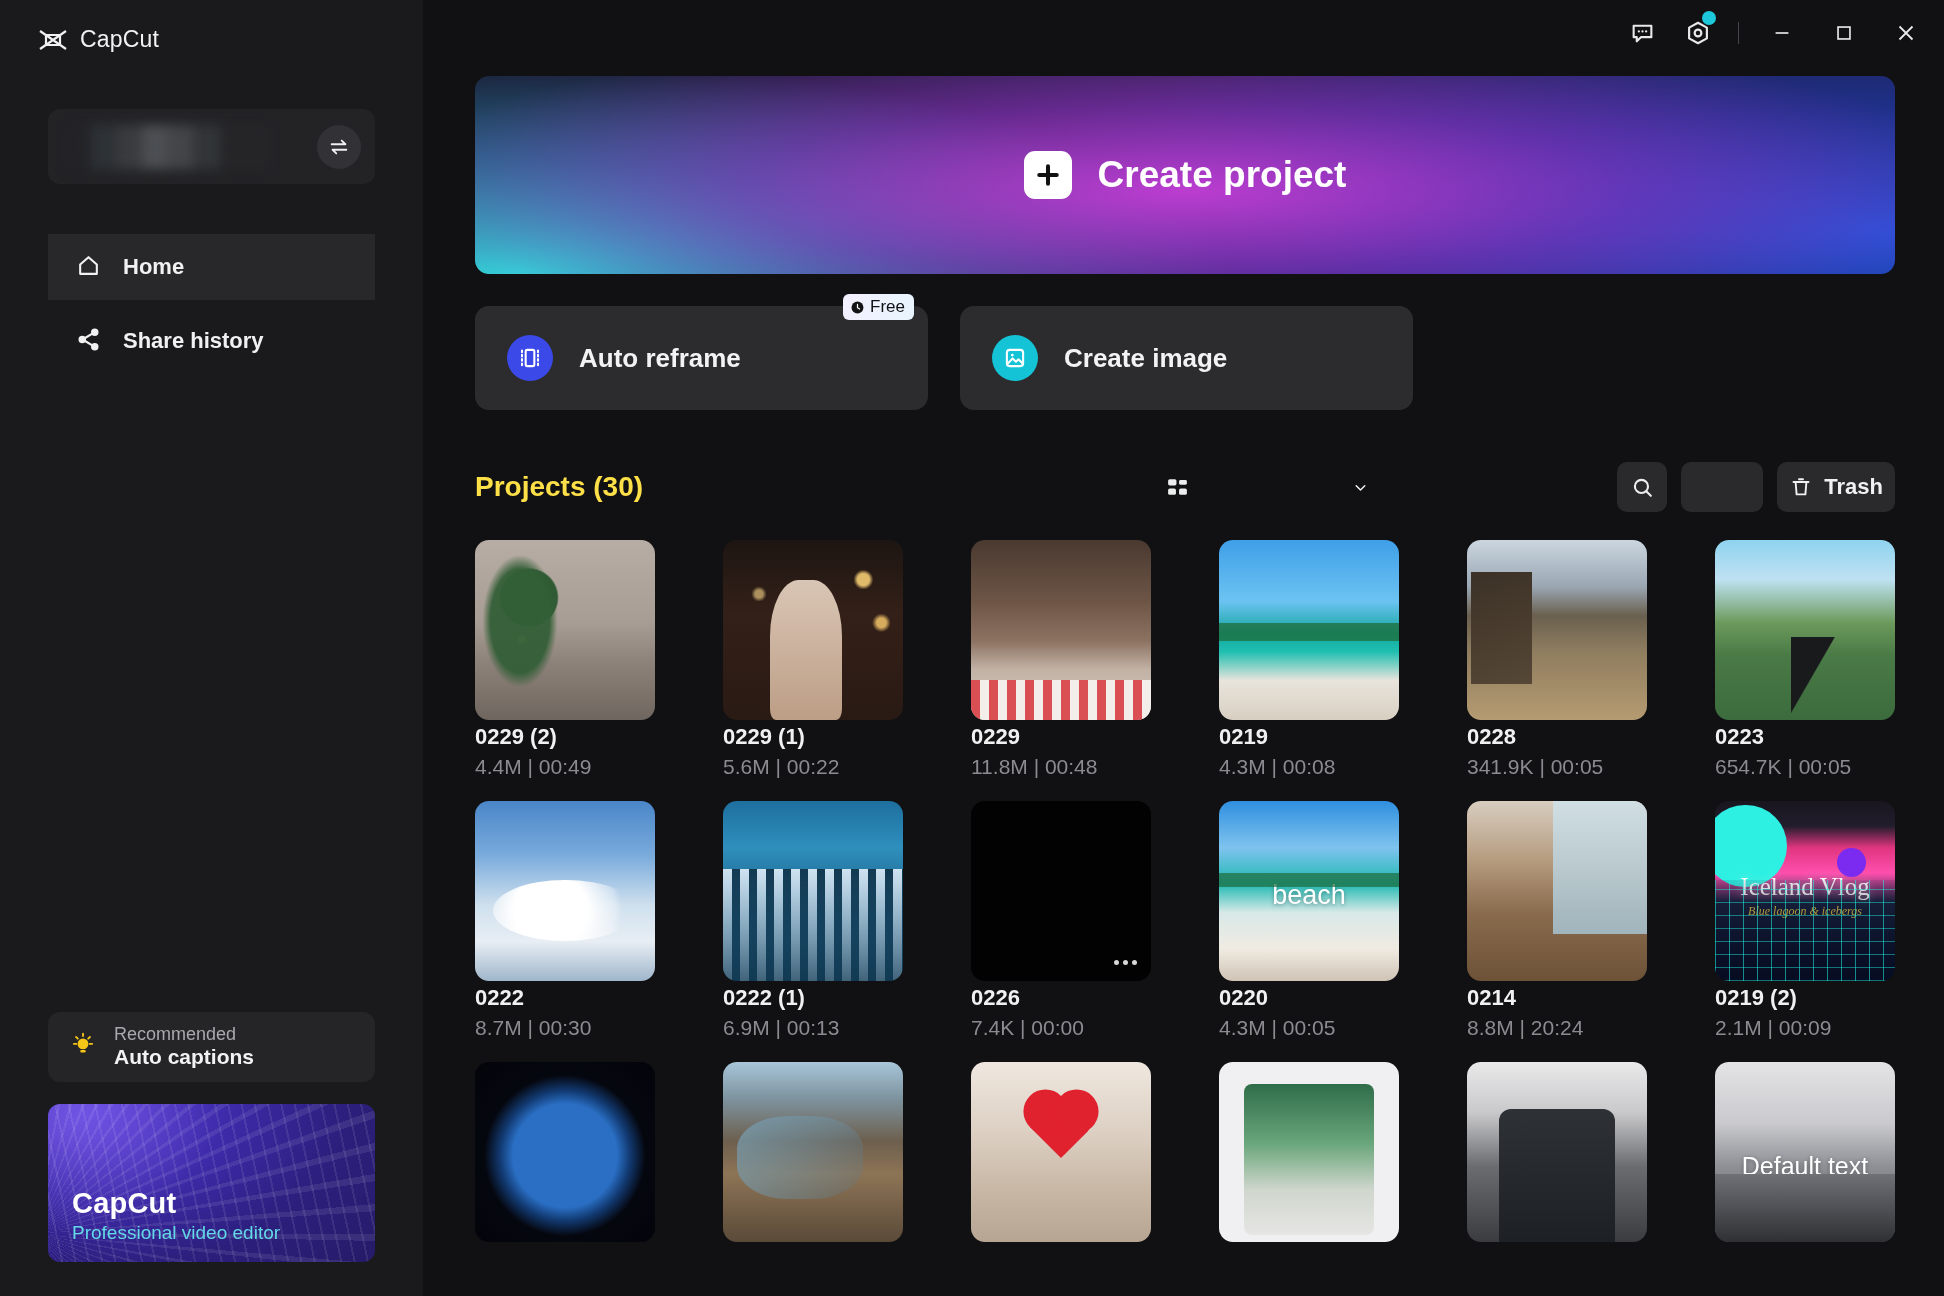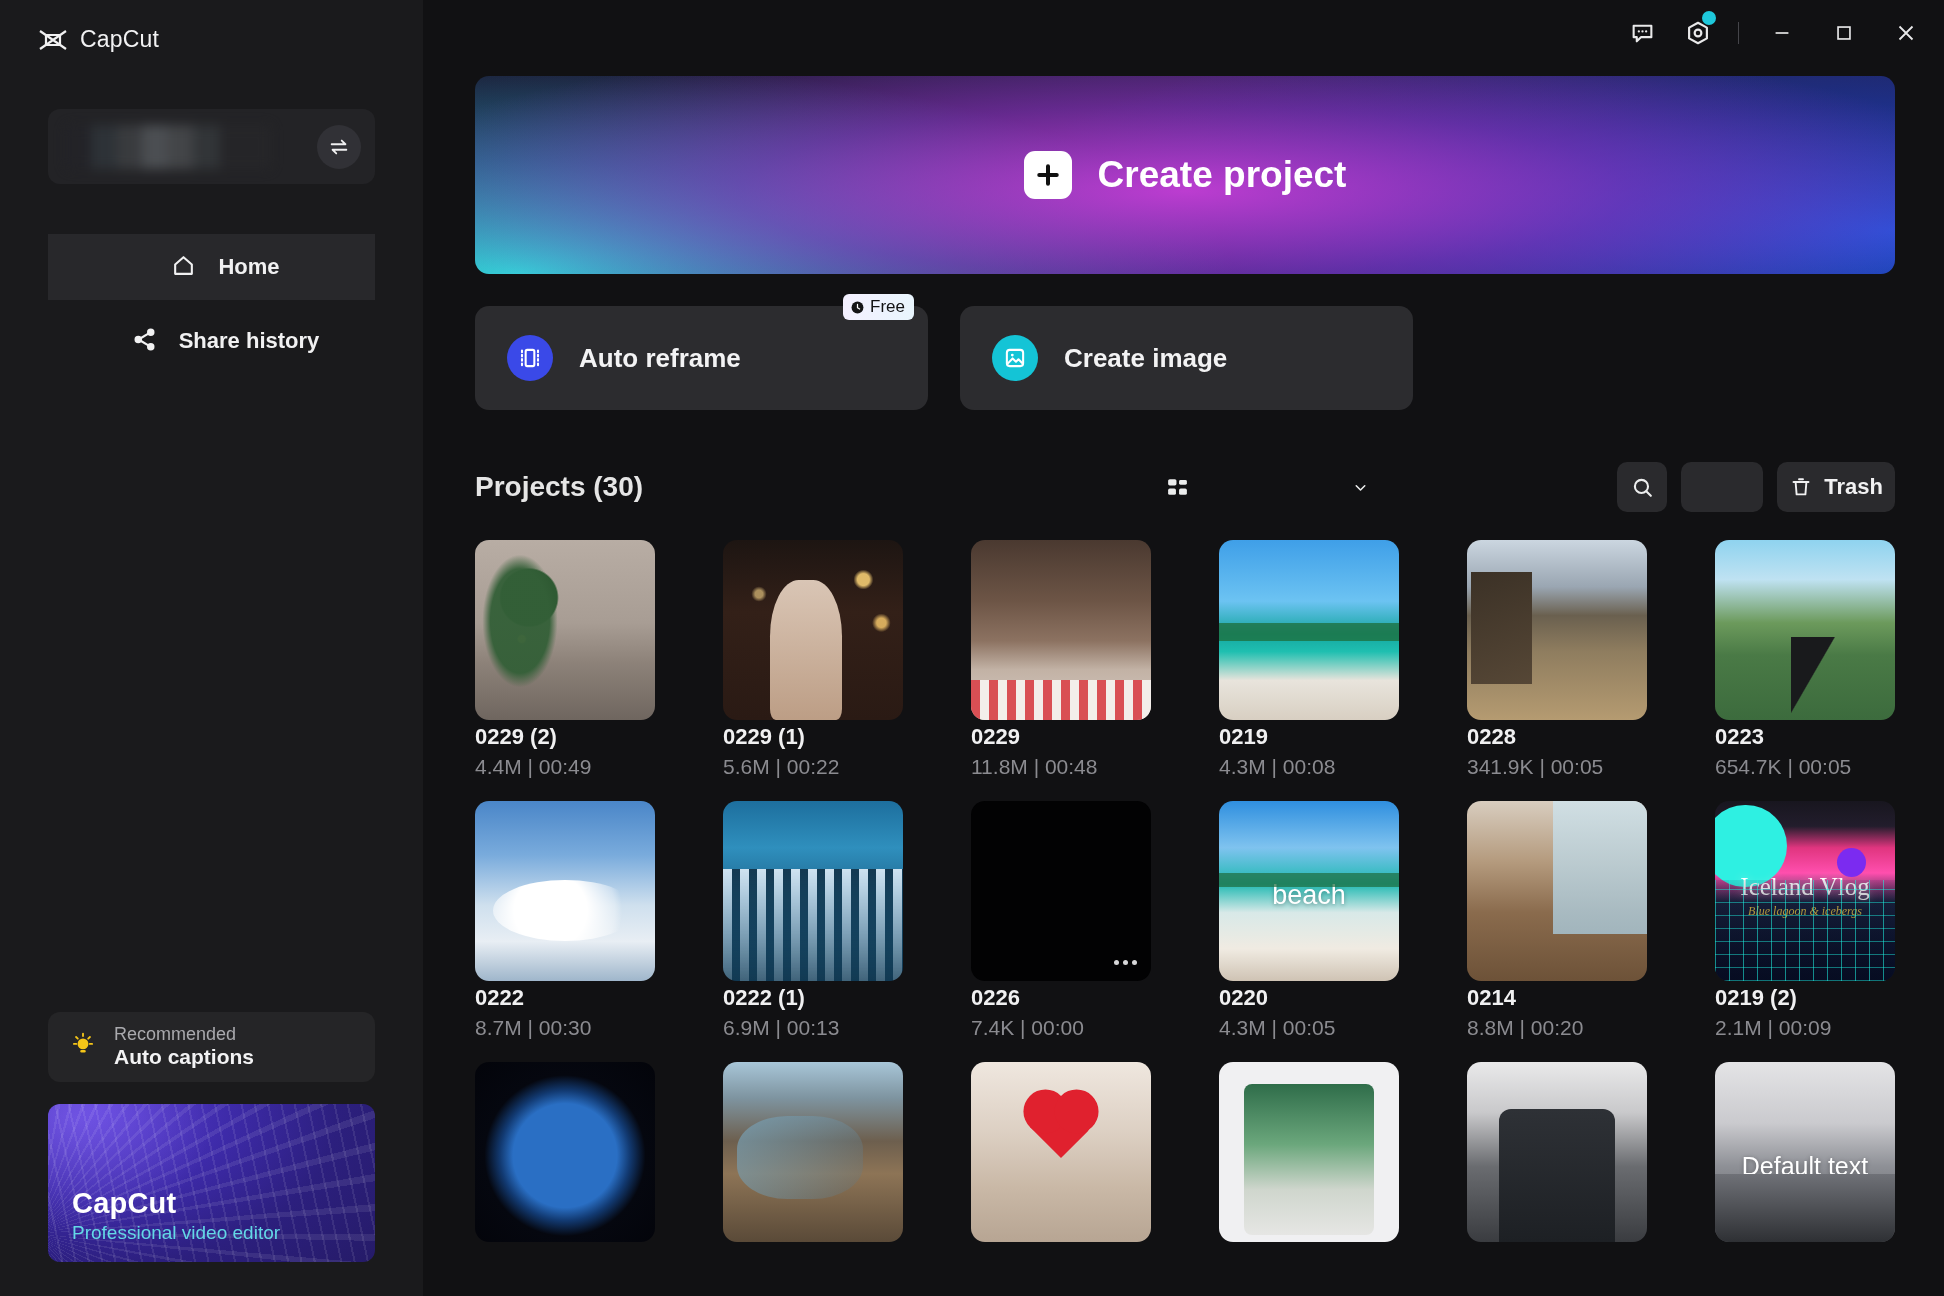--- a/index.html
+++ b/index.html
@@ -44,21 +44,21 @@
   .swap-btn {
     width: 44px; height: 44px; border-radius: 50%;
     background: #313136; display: flex; align-items: center; justify-content: center;
     cursor: pointer;
   }
 
   .nav { margin-top: 50px; padding: 0 48px; display: flex; flex-direction: column; gap: 8px; }
   .nav-item {
     height: 66px; border-radius: 0;
     display: flex; align-items: center; gap: 22px;
-    padding-left: 28px; cursor: pointer; justify-content: center;
+    padding-left: 28px; cursor: pointer;
   }
   .nav-item.active { background: #28282b; }
   .nav-label { font-size: 22px; font-weight: 700; color: #f1f1f2; }
 
   .sidebar-bottom { margin-top: auto; padding: 0 48px 34px 48px; }
   .reco-card {
     height: 70px; border-radius: 12px; background: #252527;
     display: flex; align-items: center; gap: 18px; padding-left: 22px;
     cursor: pointer; margin-bottom: 22px;
   }
@@ -140,21 +140,21 @@
     height: 26px; padding: 0 9px 0 7px; border-radius: 6px;
     background: linear-gradient(100deg,#f4f0ff,#e8f5fd);
     display: flex; align-items: center; gap: 5px;
     font-size: 17px; color: #121214; font-weight: 400;
   }
 
   .projects-head {
     display: flex; align-items: center; justify-content: space-between;
     margin-top: 52px; margin-bottom: 28px;
   }
-  .projects-title { font-size: 28px; font-weight: 700; color: #e5e5e5; }
+  .projects-title { font-size: 28px; font-weight: 700; color: #fde047; }
   .proj-tools { display: flex; align-items: center; gap: 14px; }
   .tool-btn {
     height: 50px; border-radius: 10px; background: #2a2a2d;
     display: flex; align-items: center; justify-content: center; cursor: pointer;
   }
   .tool-btn.sq { width: 50px; }
   .tool-btn.grid { width: 82px; gap: 7px; }
   .tool-btn.trash { padding: 0 12px; gap: 11px; }
   .trash-label { font-size: 22px; font-weight: 700; color: #f1f1f2; }
 
@@ -501,21 +501,21 @@
         <div class="card">
           <div class="thumb t-beach2">
             <span class="ov-text" style="top:44%;font-size:27px;">beach</span>
           </div>
           <div class="card-title">0220</div>
           <div class="card-meta">4.3M | 00:05</div>
         </div>
         <div class="card">
           <div class="thumb t-room"></div>
           <div class="card-title">0214</div>
-          <div class="card-meta">8.8M | 00:20</div>
+          <div class="card-meta">8.8M | 20:24</div>
         </div>
         <div class="card">
           <div class="thumb t-iceland">
             <span class="ice-sun"></span>
             <span class="ice-ball"></span>
             <span class="ice-title">Iceland Vlog</span>
             <span class="ice-sub">Blue lagoon &amp; icebergs</span>
           </div>
           <div class="card-title">0219 (2)</div>
           <div class="card-meta">2.1M | 00:09</div>

